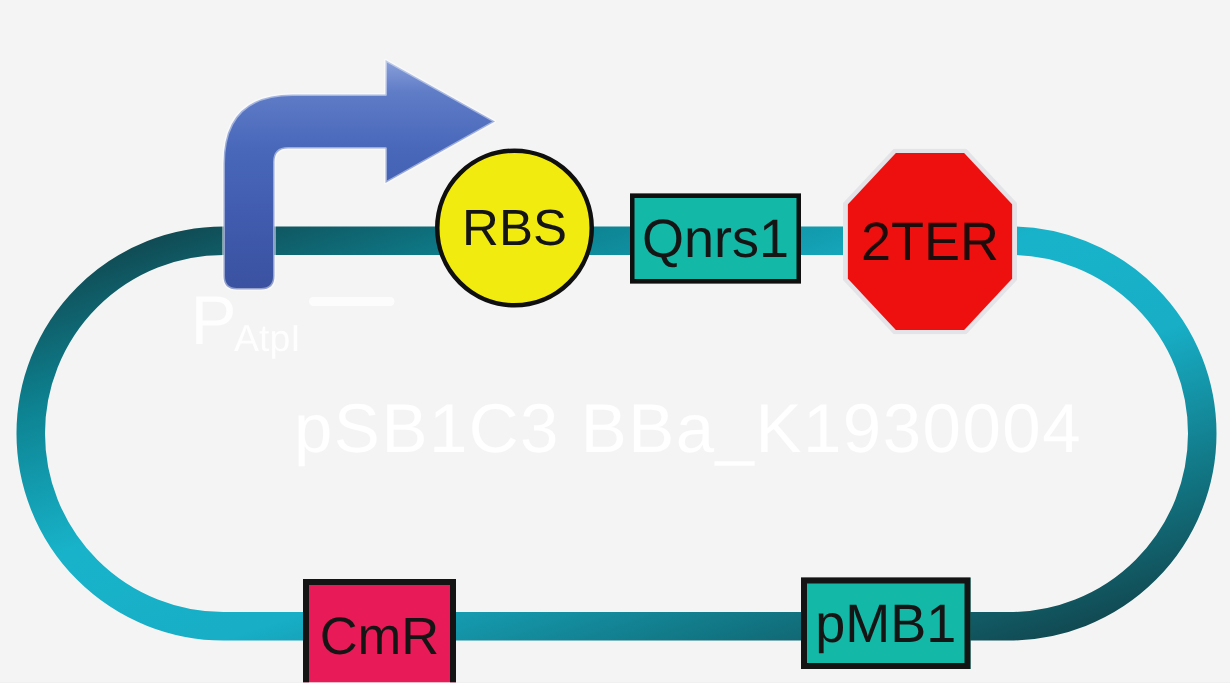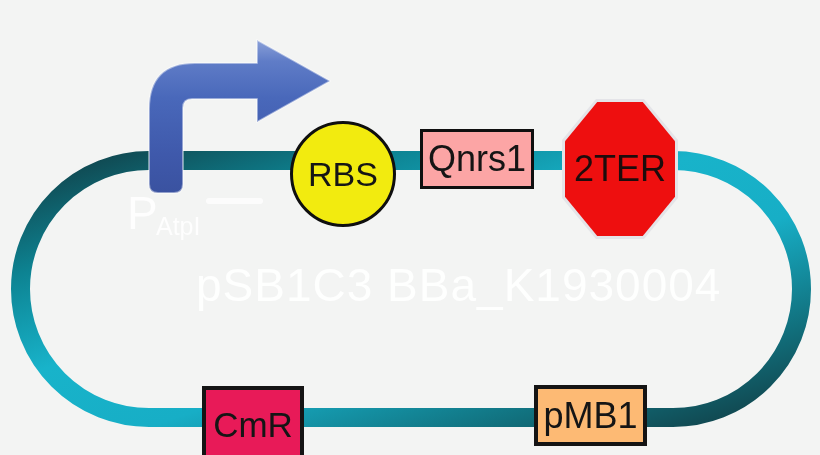--- a/index.html
+++ b/index.html
@@ -41,47 +41,47 @@
     display:flex;align-items:center;justify-content:center;
     box-sizing:border-box;
     color:#151515;
   }
   .el-label{
     color:#151515;
     line-height:1;
     user-select:none;
   }
   .rbs{
-    left:290px;top:121px;width:106px;height:106px;
+    left:290px;top:99px;width:106px;height:106px;
     background:#f2eb0f;
     border:3px solid #0f0f0f;
     border-radius:50%;
   }
   .rbs .el-label{font-size:34px;}
   .qnrs1{
     left:420px;top:129px;width:114px;height:60px;
-    background:#fca5a5;
+    background:#14b8a6;
     border:3px solid #0f0f0f;
   }
   .qnrs1 .el-label{font-size:36px;}
   .cmr{
     left:202px;top:386px;width:102px;height:76px;
     background:#e81a58;
     border:4px solid #141414;
   }
   .cmr .el-label{font-size:35px;}
   .pmb1{
     left:534px;top:385px;width:113px;height:61px;
-    background:#fdba74;
+    background:#14b8a6;
     border:4px solid #141414;
   }
   .pmb1 .el-label{font-size:36px;}
   
   .octo{
-    left:562px;top:99px;width:116px;height:140px;
+    left:562px;top:99px;width:116px;height:124px;
     background:#e4e4e8;
     clip-path:polygon(29.3% 0,70.7% 0,100% 29.3%,100% 70.7%,70.7% 100%,29.3% 100%,0 70.7%,0 29.3%);
   }
   .octo-fill{
     position:absolute;inset:3px;
     background:#ee0f0f;
     clip-path:polygon(29.3% 0,70.7% 0,100% 29.3%,100% 70.7%,70.7% 100%,29.3% 100%,0 70.7%,0 29.3%);
   }
   .octo .el-label{position:relative;font-size:36px;color:#1e0c0c;}
 </style>

